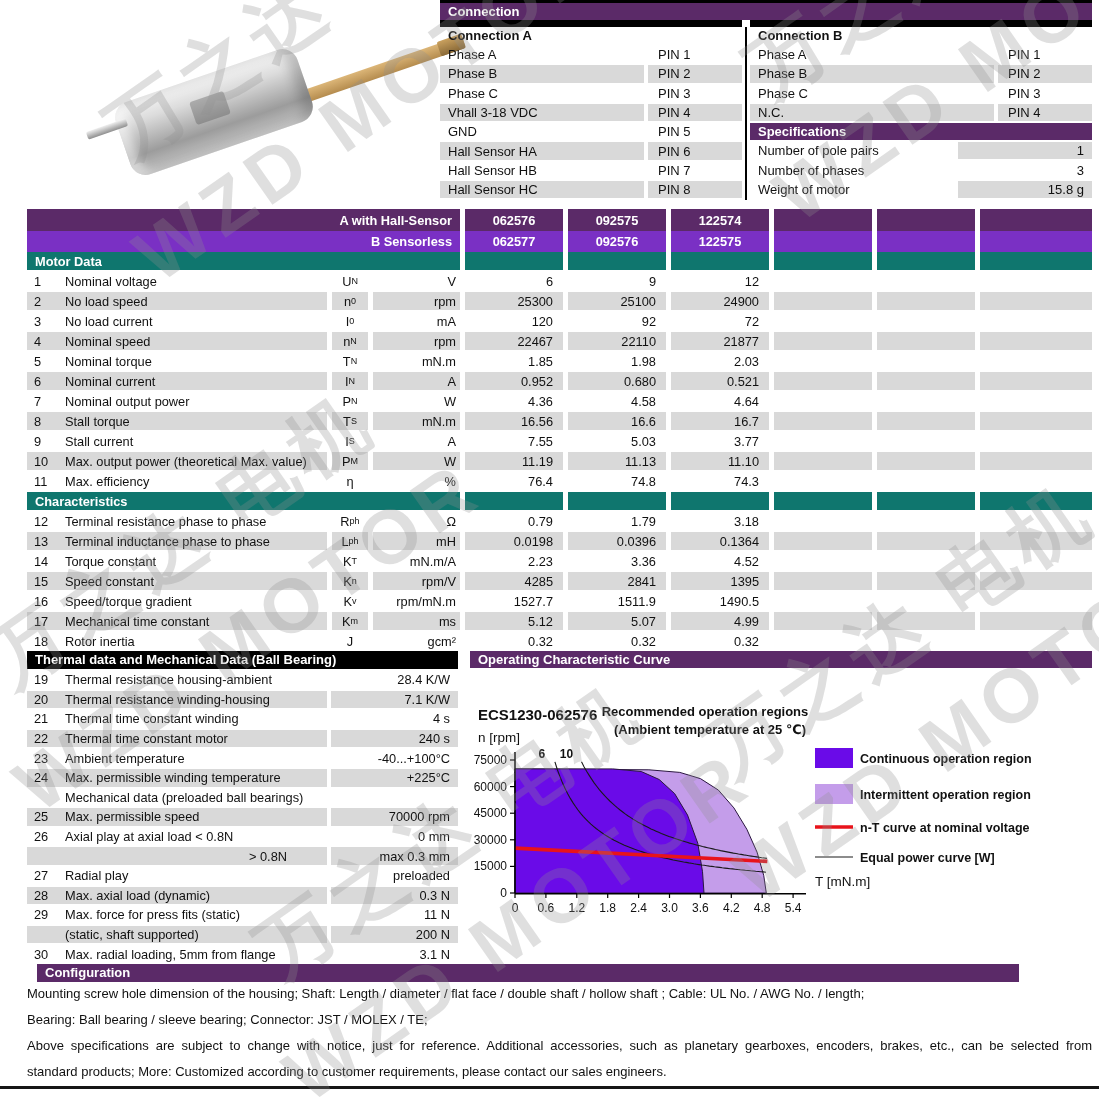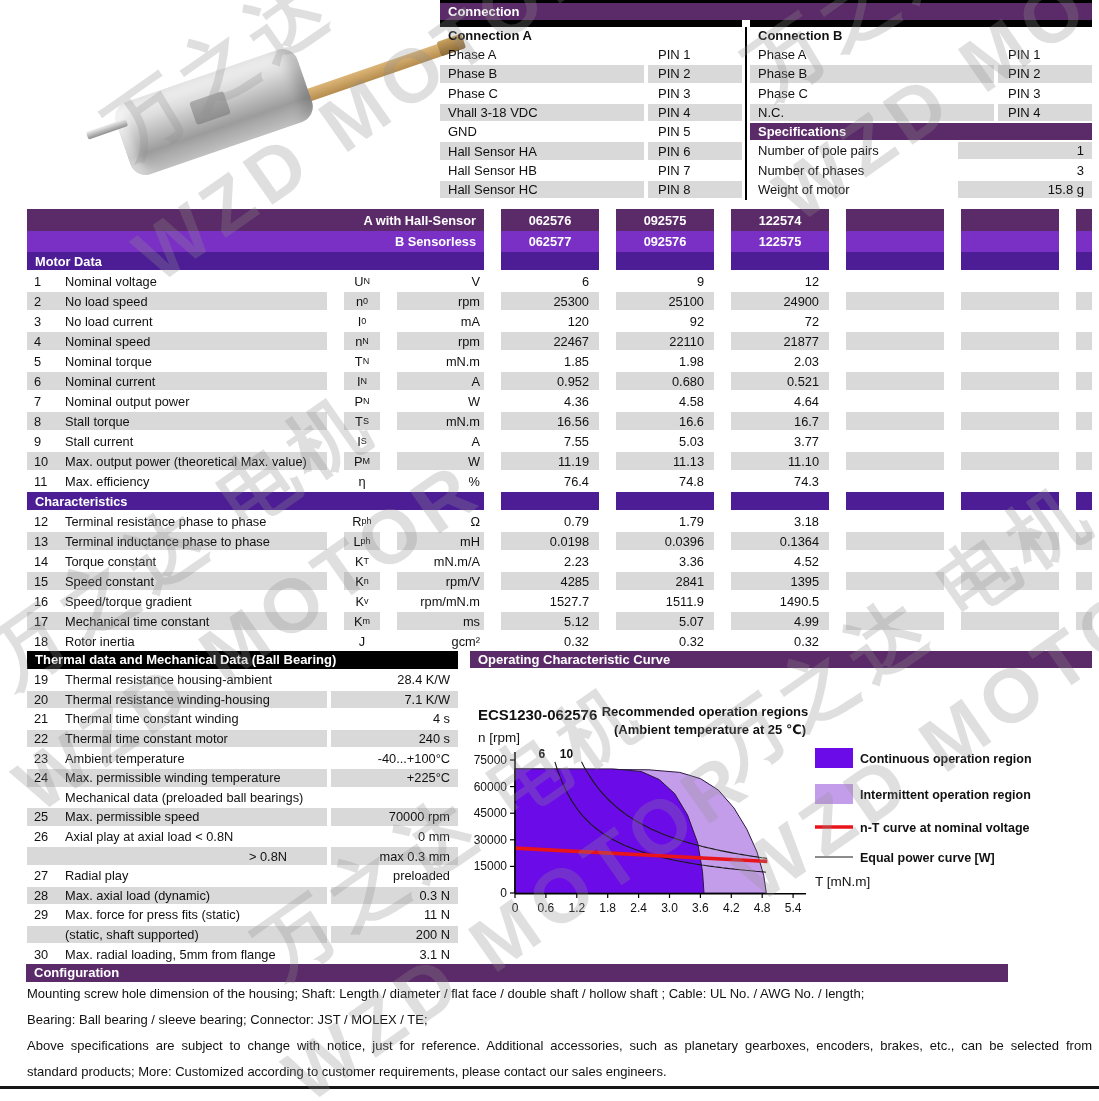--- a/index.html
+++ b/index.html
@@ -33,29 +33,29 @@
   .crow{display:grid;grid-template-columns:1fr 94px;column-gap:4px;height:17.3px;margin-bottom:2px;align-items:center}
   .crow .clab{padding-left:8px;height:100%;display:flex;align-items:center}
   .crow .cpin{padding-left:10px;height:100%;display:flex;align-items:center}
   .crow.shade .clab,.crow.shade .cpin{background:#D9D9D9}
   .crow.spec{grid-template-columns:1fr 134px}
   .crow.spec .cval{text-align:right;padding-right:8px;height:100%;display:flex;align-items:center;justify-content:flex-end}
   .crow.spec.vshade .cval{background:#D9D9D9}
 
   
   .main-table{position:absolute;left:27px;top:209px;width:1065px;font-size:12.8px}
-  .mrow{display:grid;grid-template-columns:300px 36px 87px 98px 98px 98px 98px 98px minmax(0,1fr);column-gap:17px;height:18px;margin-bottom:2px;align-items:stretch}
+  .mrow{display:grid;grid-template-columns:300px 36px 87px 98px 98px 98px 98px 98px minmax(0,1fr);column-gap:5px;height:18px;margin-bottom:2px;align-items:stretch}
   .mrow .cell{display:flex;align-items:center;white-space:nowrap}
   .mrow .lab3{grid-column:1/span 3}
   .mrow.hdrA{height:22px;margin-bottom:0}
   .mrow.hdrB{height:21px;margin-bottom:0}
   .mrow.hdrA .cell{background:#5B2A68;color:#fff;font-weight:bold}
   .mrow.hdrB .cell{background:#7A30C4;color:#fff;font-weight:bold}
   .mrow.blackrow{height:18px}
-  .mrow.blackrow .cell{background:#4c1d95;color:#fff;font-weight:bold}
+  .mrow.blackrow .cell{background:#0f766e;color:#fff;font-weight:bold}
   .mrow.blackrow .lab3{padding-left:8px}
   .mrow .lab3.rt{justify-content:flex-end;padding-right:8px}
   .mrow .ctr{justify-content:center}
   .mrow .val{justify-content:flex-end;padding-right:10px}
   .mrow.shade .cell{background:#D9D9D9}
   .labcell .num{display:inline-block;width:38px;padding-left:7px}
   .symcell{justify-content:center}
   .symcell sub{font-size:9px}
   .unitcell{justify-content:flex-end;padding-right:4px}
 
@@ -67,21 +67,21 @@
   .trow .tlab.right{justify-content:flex-end;padding-right:40px}
   .trow .tval{justify-content:flex-end;padding-right:8px}
   .trow.shade>div{background:#D9D9D9}
 
   
   .occ{position:absolute;left:470px;top:651px;width:622px}
   .occ svg{display:block}
   svg text{font-family:"Liberation Sans","DejaVu Sans",sans-serif}
 
   
-  .config{position:absolute;left:26px;top:964px;width:982px;height:18px;line-height:18px}
+  .config{position:absolute;left:37px;top:964px;width:982px;height:18px;line-height:18px}
   .footer{position:absolute;left:27px;top:986px;width:1065px;font-size:13px}
   .footer p{margin-bottom:11px;line-height:15px;white-space:nowrap}
   .footer p.just{white-space:normal;text-align:justify;text-align-last:justify}
 
   
   .wm{position:absolute;z-index:60;pointer-events:none;opacity:.28;color:#8f8f8f;font-weight:bold;transform:rotate(-35deg);text-align:center;line-height:1.55;font-size:76px;letter-spacing:8px;white-space:nowrap}
 </style>
 </head>
 <body>
 

